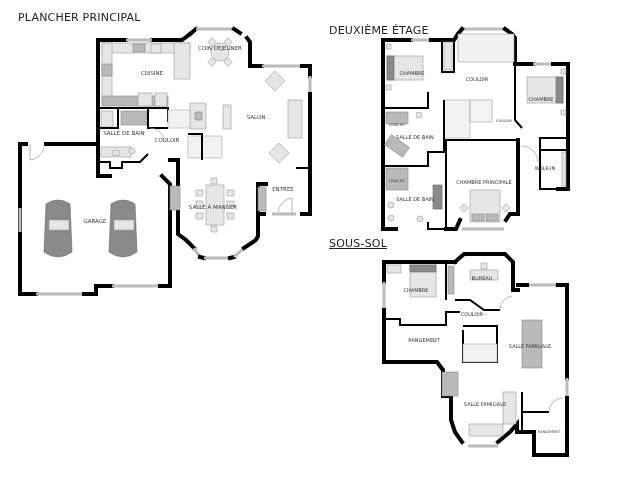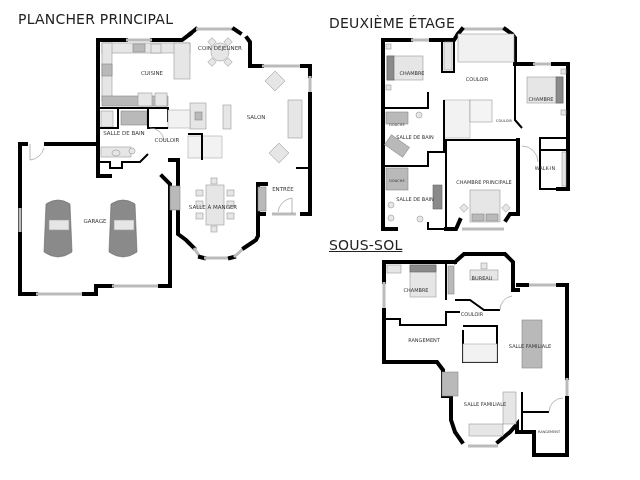--- a/index.html
+++ b/index.html
@@ -1,33 +1,33 @@
 <!DOCTYPE html>
 <html><head>
 <meta charset="utf-8">
 <style>
   html,body{margin:0;padding:0;background:#ffffff;}
   body{width:640px;height:480px;position:relative;overflow:hidden;font-family:"DejaVu Sans","Liberation Sans",sans-serif;}
-  .title{position:absolute;font-size:14px;color:#222;letter-spacing:0.2px;}
+  .title{position:absolute;font-size:11px;color:#222;letter-spacing:0.2px;}
   svg{position:absolute;left:0;top:0;}
   .lbl{font-family:"DejaVu Sans","Liberation Sans",sans-serif;fill:#333;}
   .wall{fill:none;stroke:#000;stroke-width:4;stroke-linecap:square;}
   .wallt{fill:none;stroke:#000;stroke-width:2;}
   .win{stroke:#bbb;stroke-width:3;fill:none;}
   .fix{fill:#e6e6e6;stroke:#999;stroke-width:0.6;}
   .dark{fill:#8a8a8a;stroke:#666;stroke-width:0.6;}
   .mid{fill:#b9b9b9;stroke:#888;stroke-width:0.6;}
   .door{fill:none;stroke:#999;stroke-width:0.7;}
   .stair{fill:#f2f2f2;stroke:#aaa;stroke-width:0.6;}
 </style>
 </head>
 <body>
 
 <div class="title" style="left:18px;top:11px;">PLANCHER PRINCIPAL</div>
-<div class="title" style="left:329px;top:15px;">DEUXIÈME ÉTAGE</div>
+<div class="title" style="left:329px;top:24px;">DEUXIÈME ÉTAGE</div>
 <div class="title" style="left:329px;top:237px;text-decoration:underline;">SOUS-SOL</div>
 
 <svg width="640" height="480" viewBox="0 0 640 480">
 
   <g>
 
     <rect class="fix" x="102" y="43" width="88" height="10"></rect>
     <rect class="fix" x="102" y="43" width="10" height="58"></rect>
     <rect class="fix" x="174" y="43" width="16" height="36"></rect>
     <rect class="mid" x="133" y="44" width="12" height="8"></rect>

